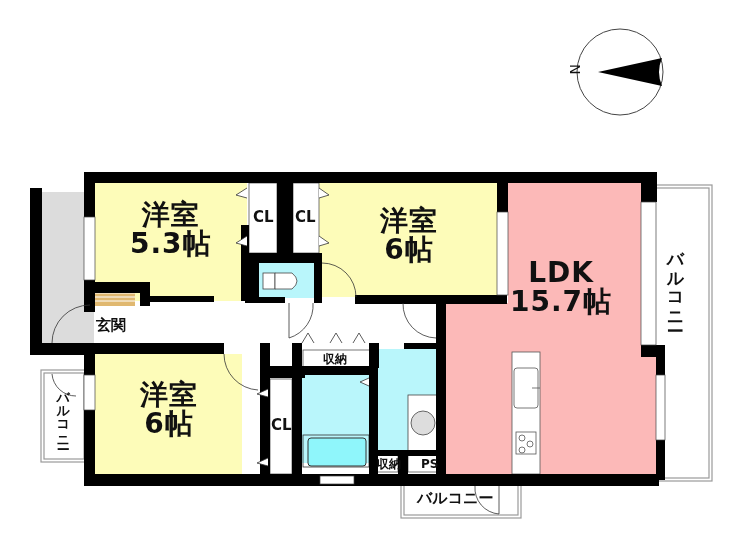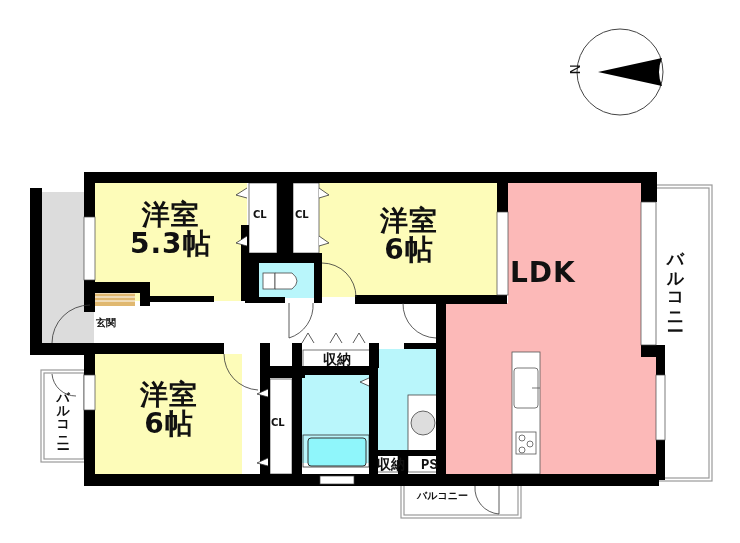--- a/index.html
+++ b/index.html
@@ -1,21 +1,21 @@
 <!DOCTYPE html>
 <html><head>
   <meta charset="utf-8">
   <style>
     html, body { margin: 0; padding: 0; background: #ffffff; }
     body { width: 740px; height: 543px; position: relative; overflow: hidden; font-family: "DejaVu Sans", sans-serif; }
     #plan { position: absolute; left: 0; top: 0; width: 740px; height: 543px; }
     .lbl { position: absolute; font-family: "DejaVu Sans", sans-serif; font-weight: bold; color: #111; text-align: center; line-height: 1.05; white-space: nowrap; }
     .room-big { font-size: 28px; letter-spacing: 1px; }
-    .room-small { font-size: 10px; }
-    .tiny { font-size: 14px; font-family: Liberation Mono, monospace; }
+    .room-small { font-size: 15px; }
+    .tiny { font-size: 12px; }
     .vert { writing-mode: vertical-rl; text-orientation: upright; font-size: 17px; letter-spacing: 1px; }
     .vert-sm { writing-mode: vertical-rl; text-orientation: upright; font-size: 13px; letter-spacing: 0px; }
   </style>
 </head>
 <body>
 
 <svg id="plan" viewBox="0 0 740 543" xmlns="http://www.w3.org/2000/svg">
 
   <g>
     <circle cx="620" cy="72" r="43" fill="#fff" stroke="#444" stroke-width="1"></circle>
@@ -172,20 +172,21 @@
   <div>6帖</div>
 </div>
 
 <div class="lbl room-big" style="left:140px; top:380px;">
   <div>洋室</div>
   <div>6帖</div>
 </div>
 
 <div class="lbl room-big" style="left:510px; top:258px;">
   <div>LDK</div>
+  <div>15.7帖</div>
 </div>
 
 <div class="lbl room-small" style="left:96px; top:318px;font-family:Liberation Serif, serif;">玄関</div>
 
 <div class="lbl room-small" style="left:253px; top:210px;">CL</div>
 <div class="lbl room-small" style="left:295px; top:210px;">CL</div>
 <div class="lbl room-small" style="left:271px; top:418px;">CL</div>
 <div class="lbl tiny" style="left:323px; top:353px;">収納</div>
 <div class="lbl tiny" style="left:377px; top:458px;">収納</div>
 <div class="lbl tiny" style="left:421px; top:458px;">PS</div>

